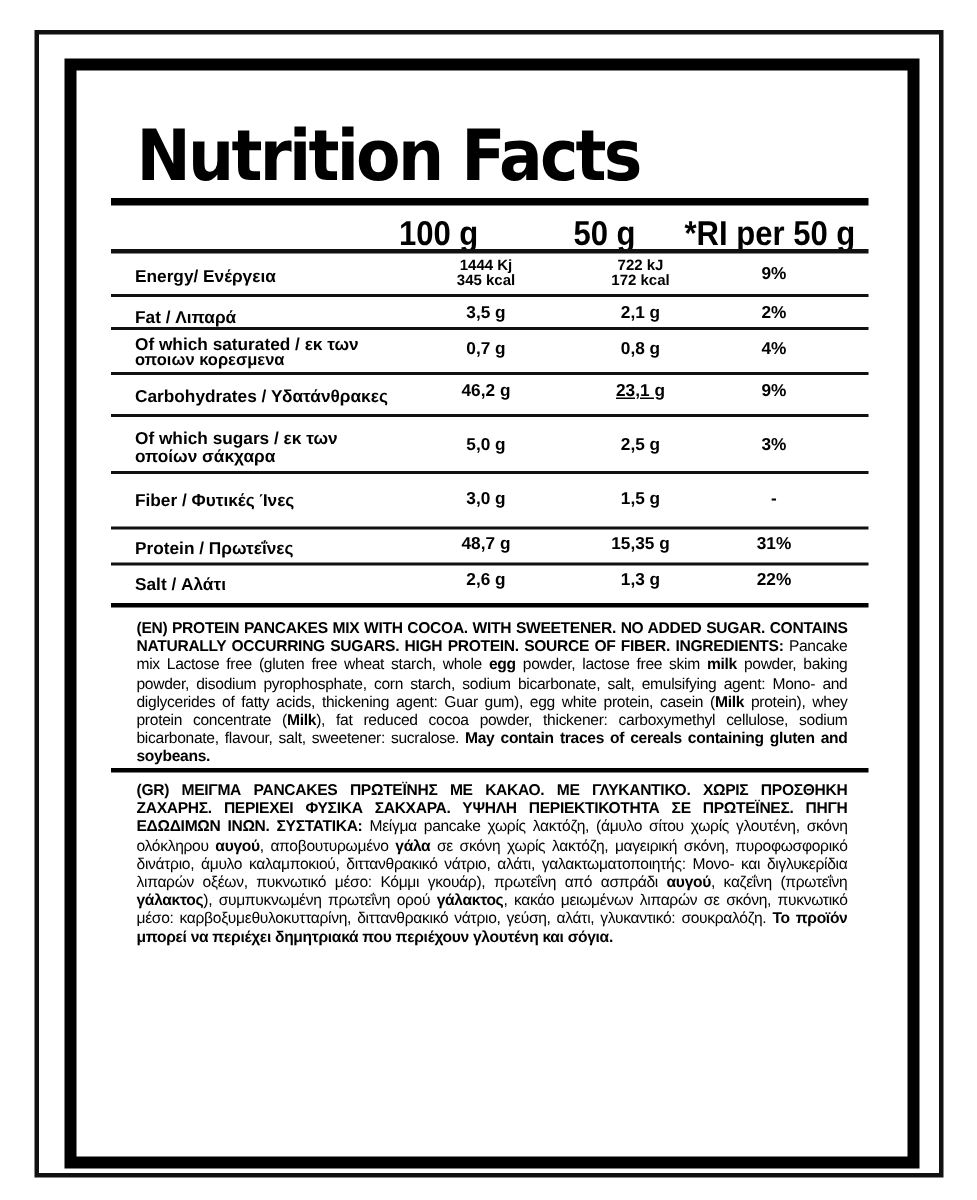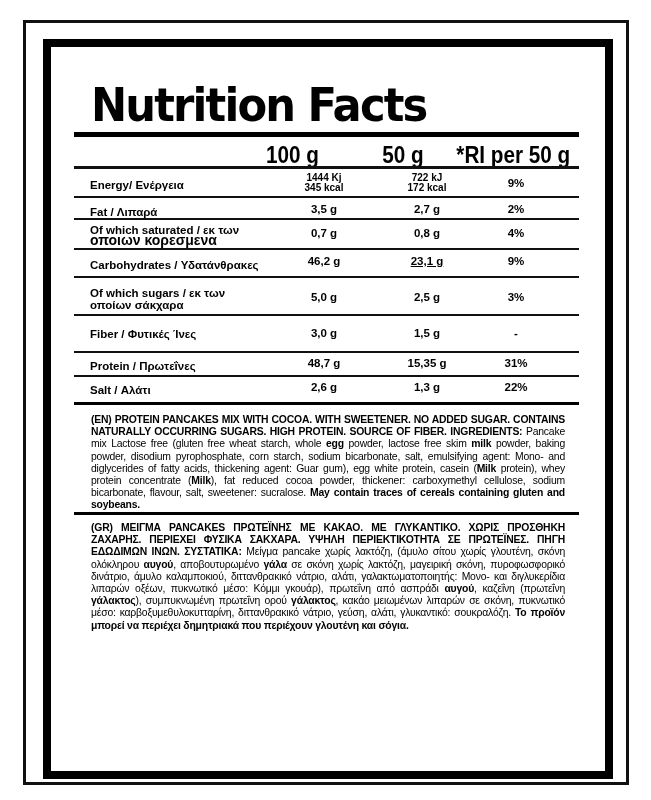--- a/index.html
+++ b/index.html
@@ -40,28 +40,28 @@
   <span class="c c1 small" style="top:13px;">345 kcal</span>
   <span class="c c2 small" style="top:3px;">722 kJ</span>
   <span class="c c2 small" style="top:13px;">172 kcal</span>
   <span class="c c3" style="top:8px;">9%</span>
 </div>
 <div class="thin" style="top:196px;"></div>
 
 <div class="row" style="top:198px;height:20px;">
   <span class="lbl" style="top:8px;">Fat / Λιπαρά</span>
   <span class="c c1" style="top:6px;">3,5 g</span>
-  <span class="c c2" style="top:6px;">2,7 g</span>
+  <span class="c c2" style="top:6px;">2,1 g</span>
   <span class="c c3" style="top:6px;">2%</span>
 </div>
 <div class="thin" style="top:218px;"></div>
 
 <div class="row" style="top:220px;height:28px;">
   <span class="lbl" style="top:4px;">Of which saturated  / εκ των</span>
-  <span class="lbl" style="top:14px;font-size:14px;">οποιων κορεσμενα</span>
+  <span class="lbl" style="top:14px;font-size:11px;">οποιων κορεσμενα</span>
   <span class="c c1" style="top:8px;">0,7 g</span>
   <span class="c c2" style="top:8px;">0,8 g</span>
   <span class="c c3" style="top:8px;">4%</span>
 </div>
 <div class="thin" style="top:248px;"></div>
 
 <div class="row" style="top:250px;height:26px;">
   <span class="lbl" style="top:9px;">Carbohydrates / Υδατάνθρακες</span>
   <span class="c c1" style="top:6px;">46,2 g</span>
   <span class="c c2" style="top:6px;text-decoration:underline;">23,1 g</span>

